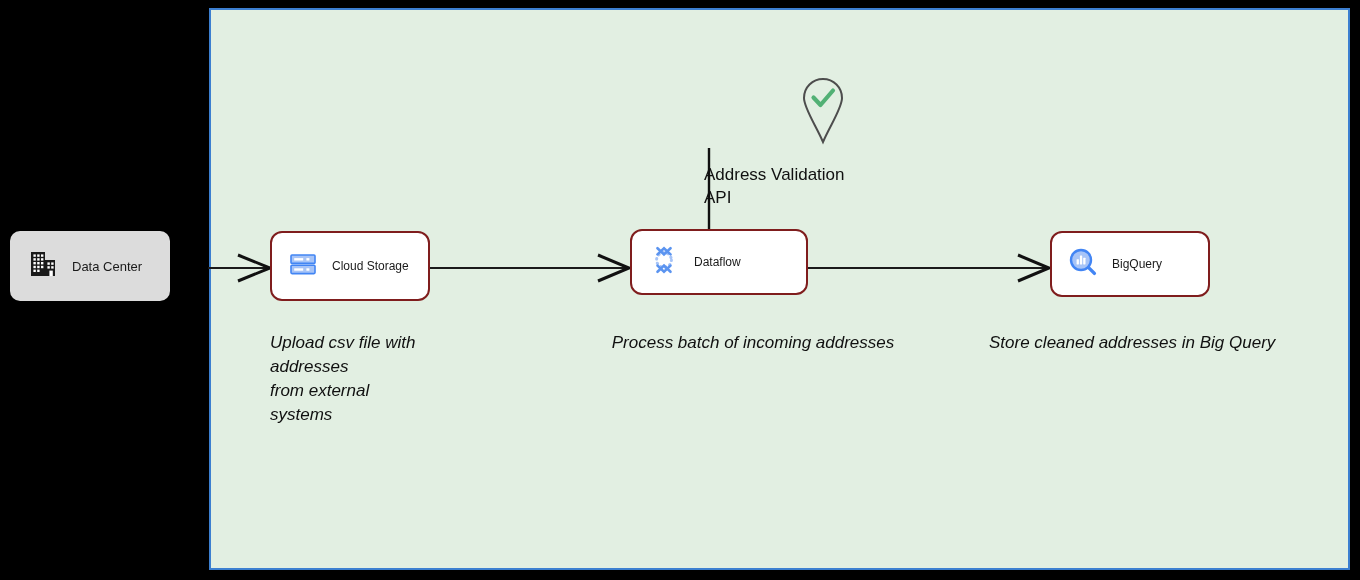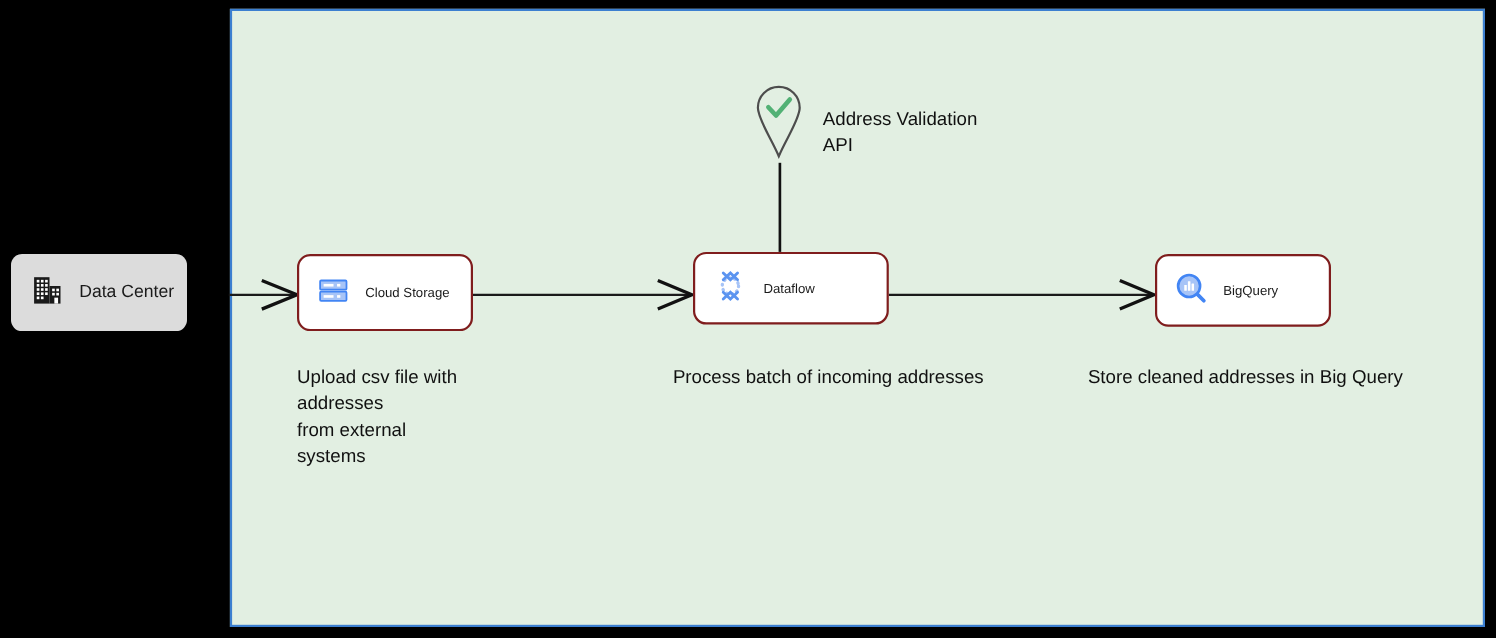--- a/index.html
+++ b/index.html
@@ -28,21 +28,21 @@
     left:10px;top:231px;
     width:160px;height:70px;
     background:#dcdcdc;
     border-radius:10px;
     display:flex;align-items:center;
     box-sizing:border-box;
   }
   .datacenter .dc-icon{margin-left:18px;display:block;}
   .datacenter .dc-label{
     margin-left:14px;
-    font-size:16px;
+    font-size:13px;
     color:#1a1a1a;
     white-space:nowrap;
   }
 
   
   .node{
     position:absolute;
     background:#ffffff;
     border:2px solid #7f1d1d;
     border-radius:12px;
@@ -59,39 +59,41 @@
   }
   #node-storage{left:270px;top:231px;width:160px;height:70px;}
   #node-dataflow{left:630px;top:229px;width:178px;height:66px;}
   #node-bigquery{left:1050px;top:231px;width:160px;height:66px;}
 
   
   .api-node{
     position:absolute;
     left:686px;top:76px;
     display:flex;
-    align-items:center;
+    align-items:flex-end;
+    flex-direction:column;
   }
   .api-node .api-icon{display:block;flex:0 0 auto;}
   .api-label{
     margin-left:18px;
     margin-top:13px;
     font-size:17px;
     line-height:23px;
     color:#101010;
     white-space:pre-line;
   }
 
   
   .caption{
     position:absolute;
     font-size:17px;
     line-height:24px;
     color:#101010;
     white-space:pre-line;
+    font-style:italic;
   }
   #caption-storage{left:270px;top:331px;width:230px;}
   #caption-dataflow{left:583px;top:331px;width:340px;text-align:center;}
   #caption-bigquery{left:989px;top:331px;width:360px;text-align:left;}
 
   
   #connectors{position:absolute;left:0;top:0;width:1360px;height:580px;}
 </style>
 </head>
 <body>

